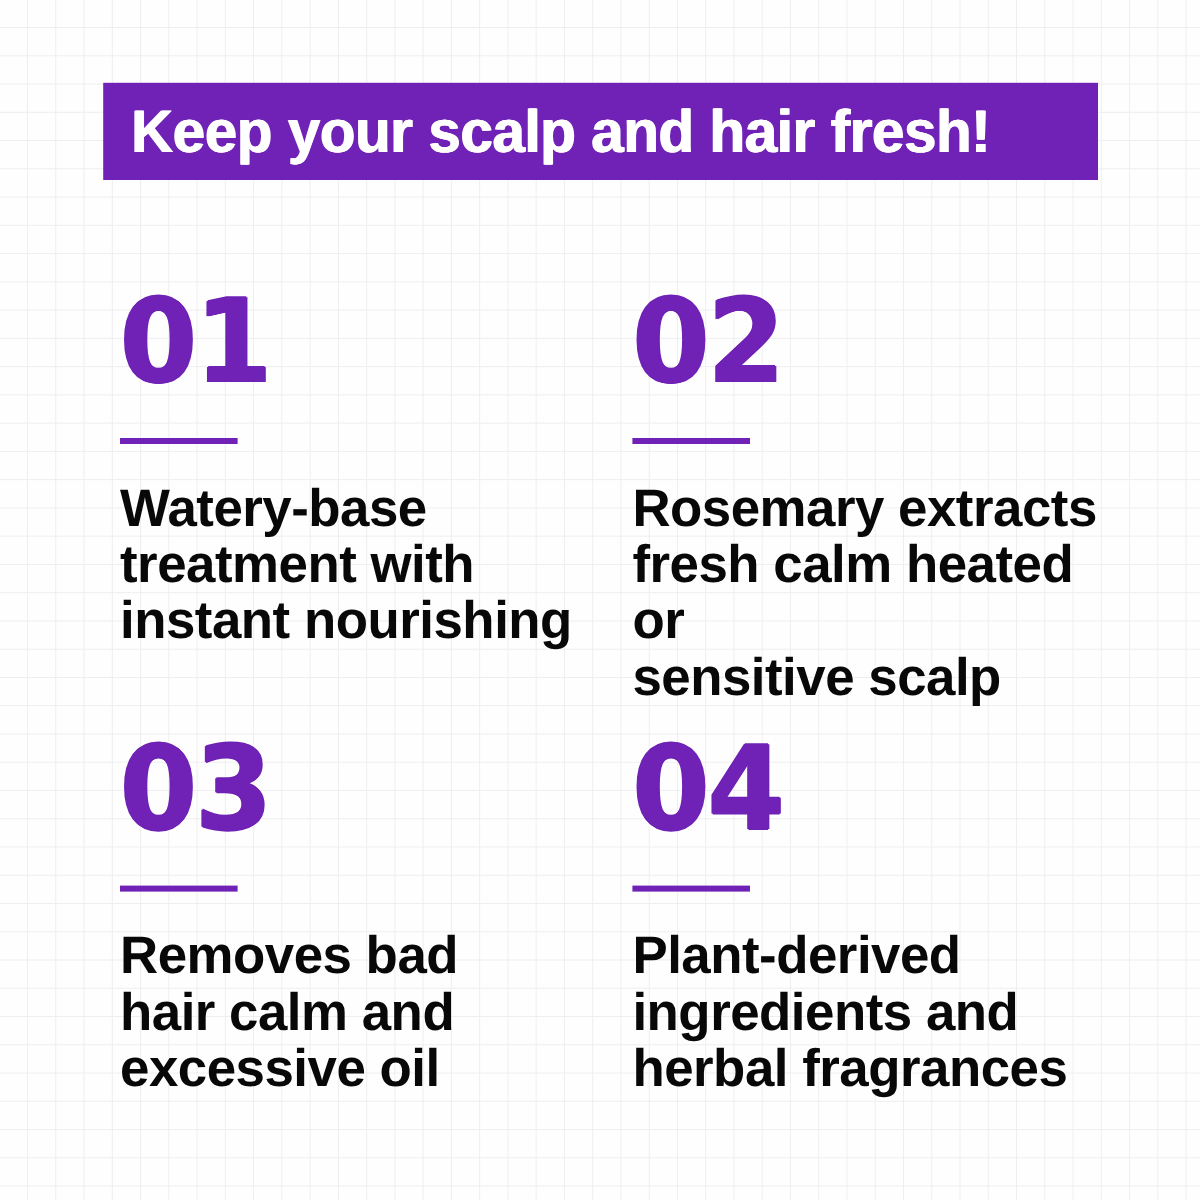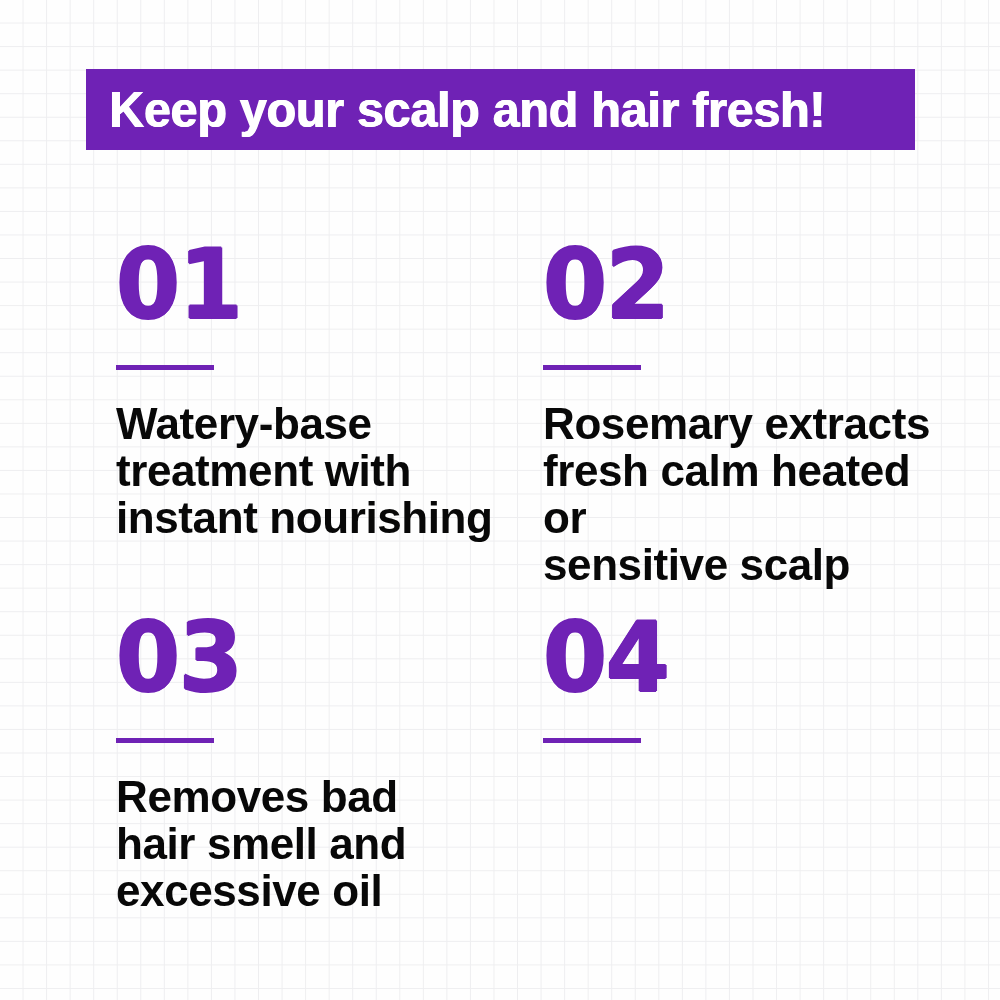--- a/index.html
+++ b/index.html
@@ -51,21 +51,21 @@
     padding-left: 24px;
     white-space: nowrap;
     transform: scaleX(0.97);
     transform-origin: left center;
     text-shadow: 0.6px 0 0 #ffffff, -0.6px 0 0 #ffffff;
   }
 
   
   .features {
     position: absolute;
-    left: 116px;
+    left: 100px;
     top: 243px;
     width: 830px;
     display: grid;
     grid-template-columns: 427px 403px;
     grid-template-rows: 373px auto;
   }
   .feature {
     position: relative;
   }
   .feature-number {
@@ -123,23 +123,26 @@
       <div class="feature-rule"></div>
       <div class="feature-text">Rosemary extracts
 fresh calm heated or
 sensitive scalp</div>
     </div>
 
     <div class="feature">
       <div class="feature-number">03</div>
       <div class="feature-rule"></div>
       <div class="feature-text">Removes bad
-hair smell and
+hair calm and
 excessive oil</div>
     </div>
 
     <div class="feature">
       <div class="feature-number">04</div>
       <div class="feature-rule"></div>
+      <div class="feature-text">Plant-derived
+ingredients and
+herbal fragrances</div>
     </div>
 
   </div>
 </div>
 
 </body></html>

